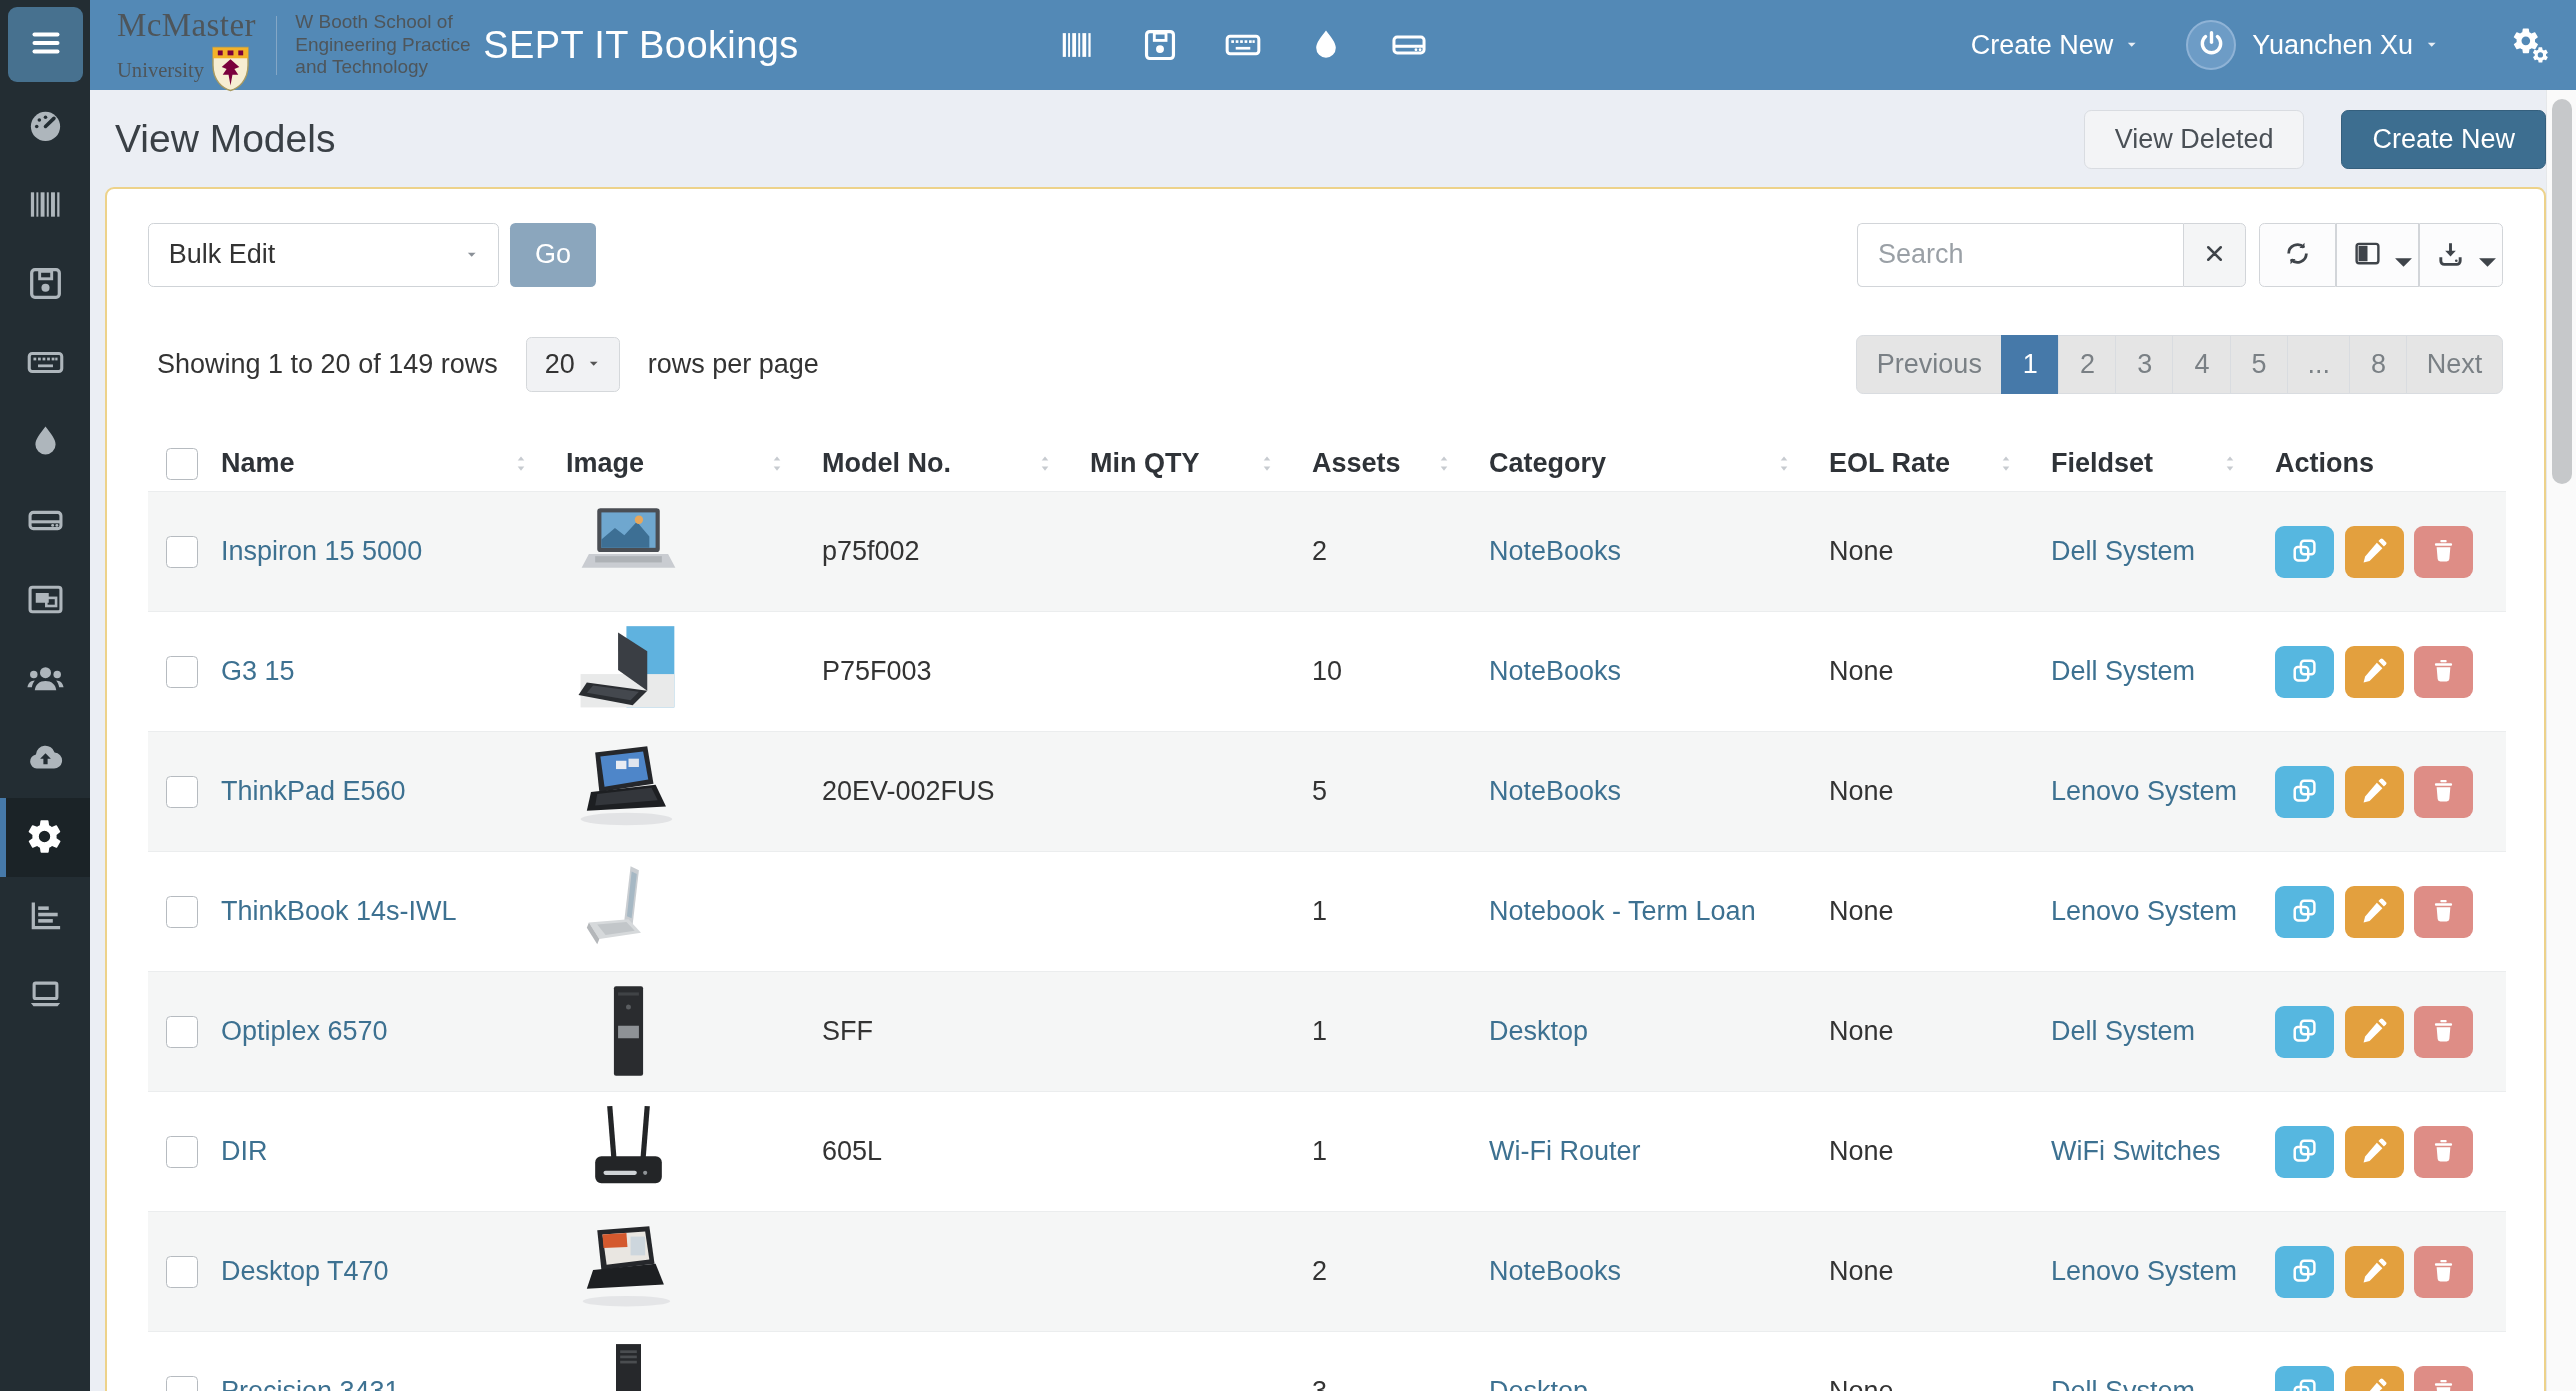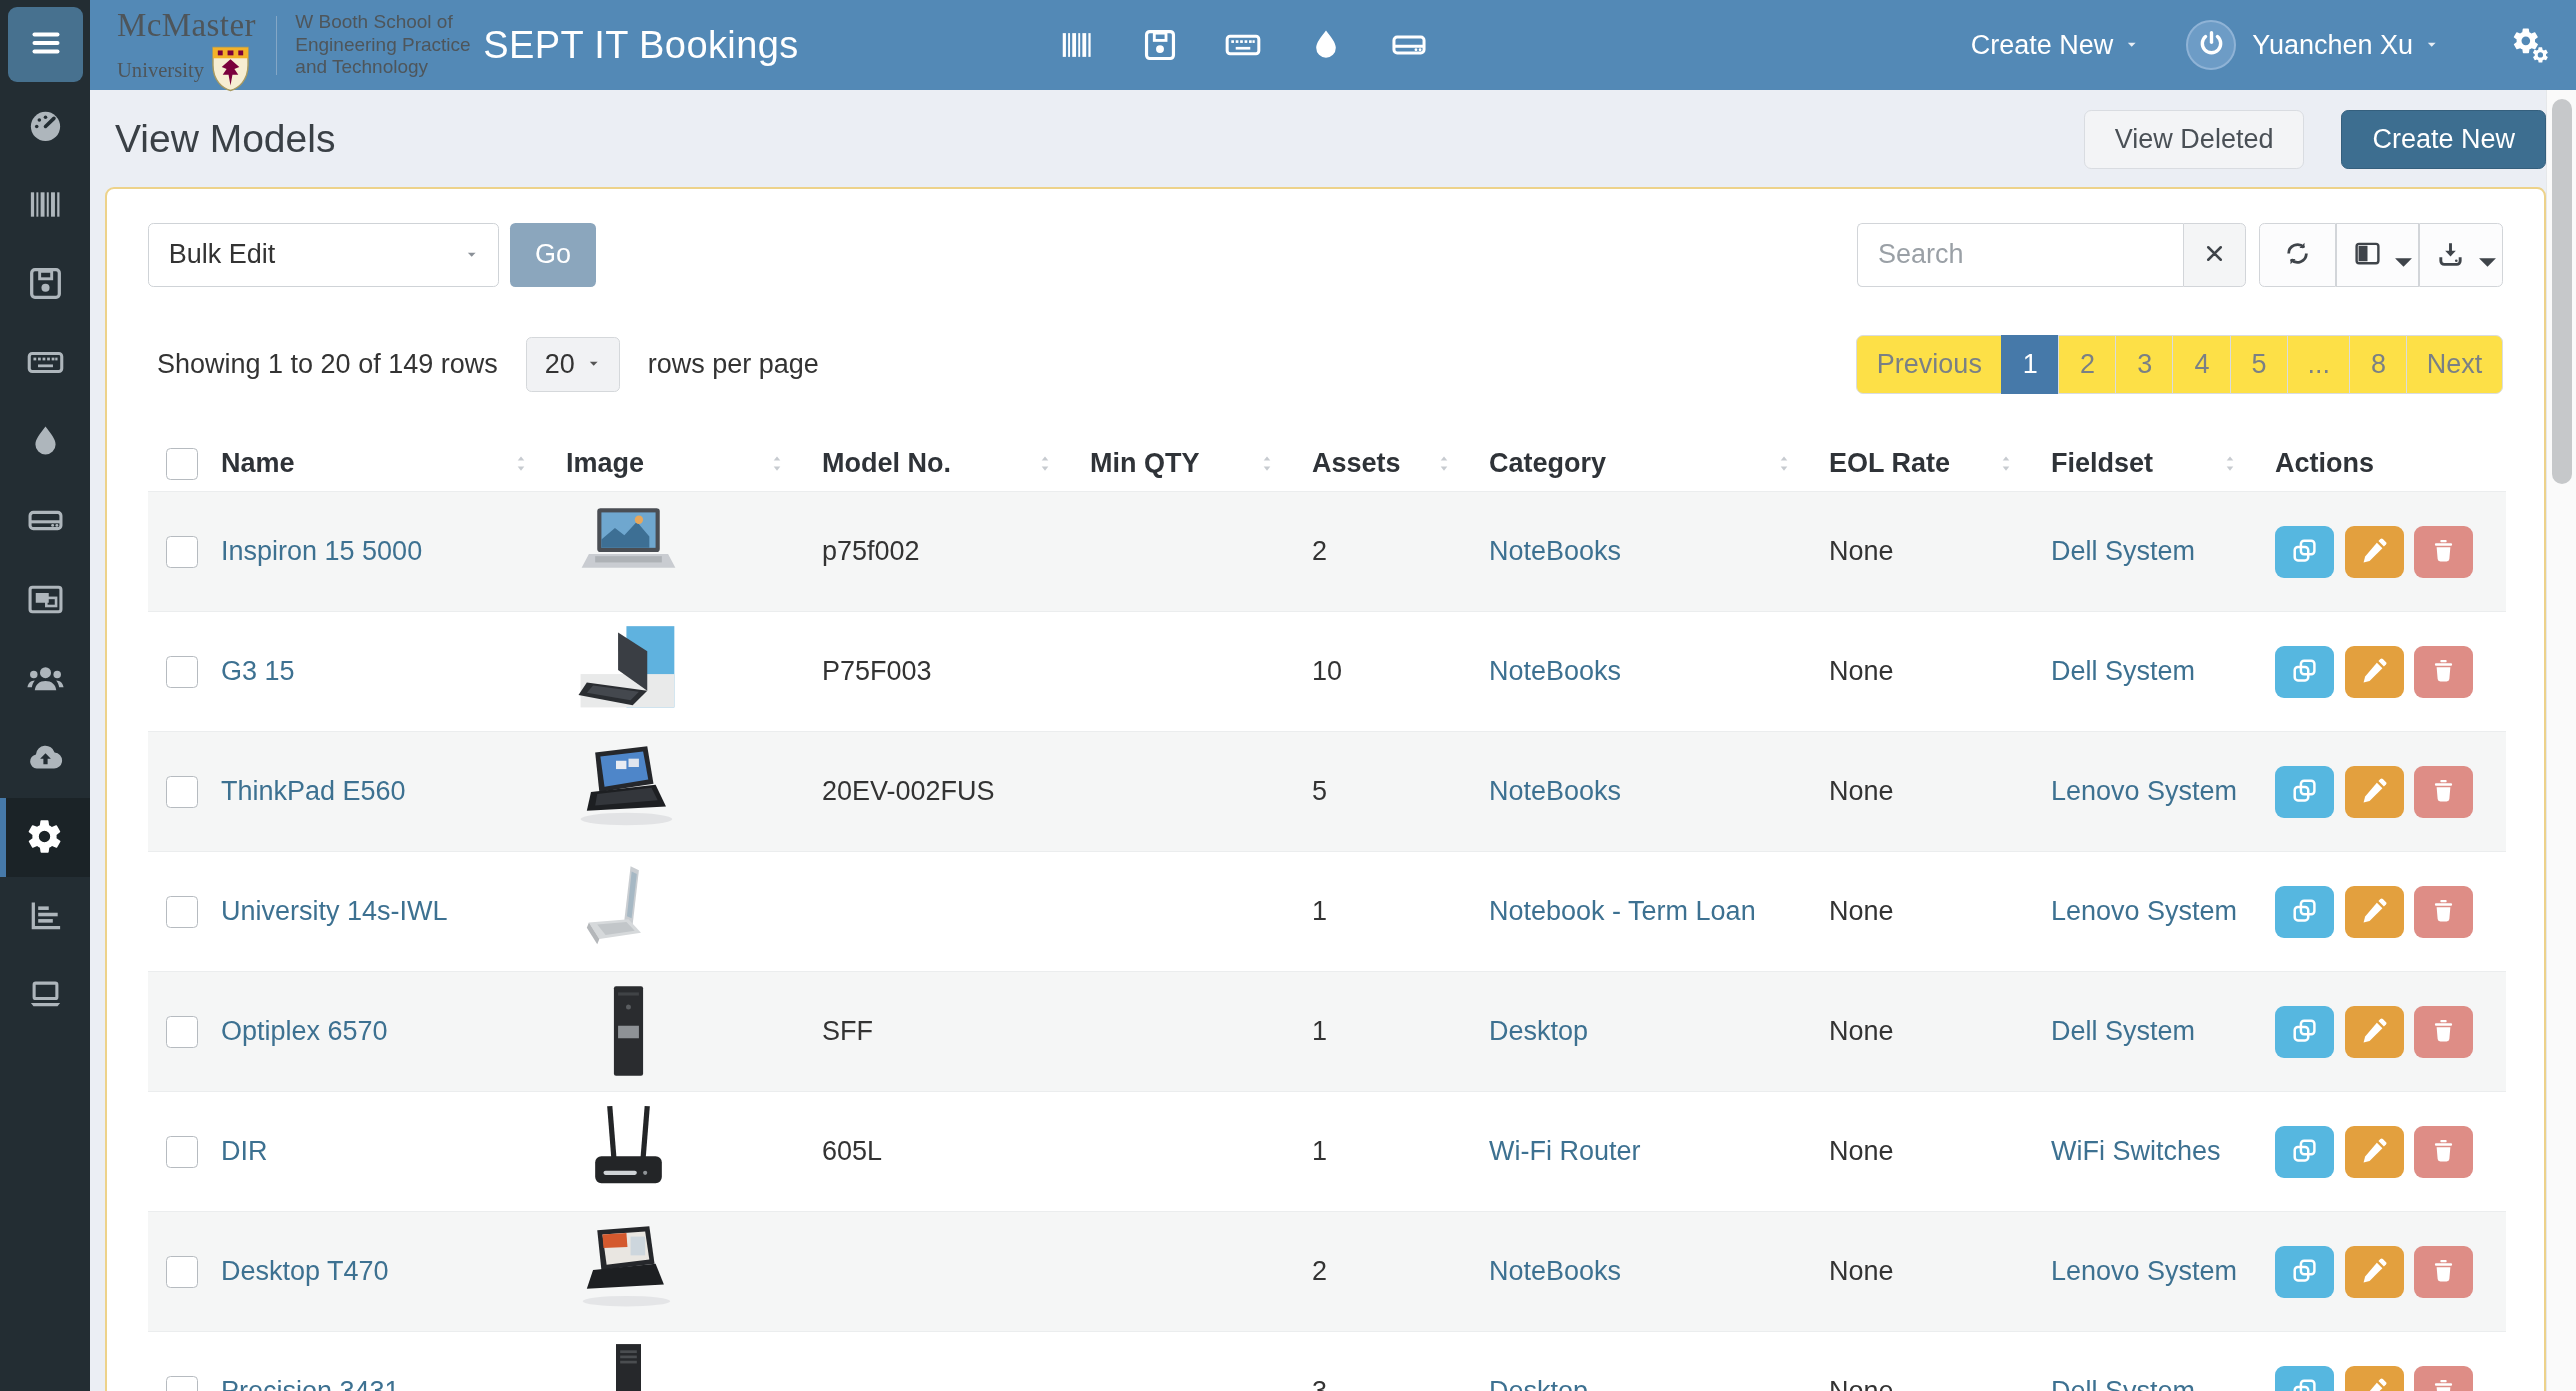--- a/index.html
+++ b/index.html
@@ -84,21 +84,21 @@
   .tbtn svg{width:29px;height:29px;}
   .tbtn .caret{color:#3f444a;}
 
   .info-row{display:flex;justify-content:space-between;align-items:center;margin-top:48px;}
   .showing{display:flex;align-items:center;font-size:27px;color:#333;gap:28px;margin-left:9px;}
   .page-size-btn{height:55px;padding:0 18px;background:#f1f2f4;border:1.8px solid #d5d8db;border-radius:5.4px;
     font-size:27px;color:#333;display:flex;align-items:center;gap:12.5px;cursor:pointer;font-family:inherit;}
   .page-size-btn .caret{color:#555;}
   .pagination{display:flex;list-style:none;margin:0;padding:0;}
   .pagination li{margin-left:-1.8px;}
-  .pagination a{height:59px;min-width:59px;padding:0 19.7px;border:1.8px solid #d9dce0;background:#fde047;color:#7a8085;
+  .pagination a{height:59px;min-width:59px;padding:0 19.7px;border:1.8px solid #d9dce0;background:#e5e5e5;color:#7a8085;
     display:flex;align-items:center;justify-content:center;font-size:27px;text-decoration:none;cursor:pointer;}
   .pagination li:first-child a{border-radius:7.2px 0 0 7.2px;}
   .pagination li:last-child a{border-radius:0 7.2px 7.2px 0;}
   .pagination li.active a{background:var(--pagination-active,#4679a9);border-color:var(--pagination-active,#4679a9);color:#fff;}
   .pagination li.dots a{cursor:default;}
 
   
   .models-table{width:100%;border-collapse:collapse;margin-top:43px;table-layout:fixed;}
   .models-table th{height:55px;font-size:27px;font-weight:bold;color:#2f3338;text-align:left;
     padding:0 18px;vertical-align:middle;cursor:pointer;}
@@ -694,21 +694,21 @@
                         <path d="M5.9 9.2h12.2l-.9 10.4a2.4 2.4 0 0 1-2.4 2.2H9.2a2.4 2.4 0 0 1-2.4-2.2z" fill="currentColor"></path>
                       </svg></span>
                   </button>
                 </span>
               </td>
             </tr>
             <tr>
               <td>
                 <input type="checkbox" class="cb" style="">
               </td>
-              <td><a class="cell-link">University 14s-IWL</a></td>
+              <td><a class="cell-link">ThinkBook 14s-IWL</a></td>
               <td>
                 <span class="prod">
                   <svg viewBox="0 0 120 96" xmlns="http://www.w3.org/2000/svg">
                     <polygon points="62,4 70,8 64,60 56,56" fill="#c9cdd1"></polygon>
                     <polygon points="63,9 68,11.5 63,54 58.5,52" fill="#a6b8c4"></polygon>
                     <polygon points="22,58 60,55 72,68 32,74" fill="#d6d9db"></polygon>
                     <polygon points="22,58 32,74 30,79 20,63" fill="#b4b7ba"></polygon>
                     <polygon points="30,60 58,57.5 66,66 38,70" fill="#c2c6c9"></polygon>
                   </svg>
                 </span>

